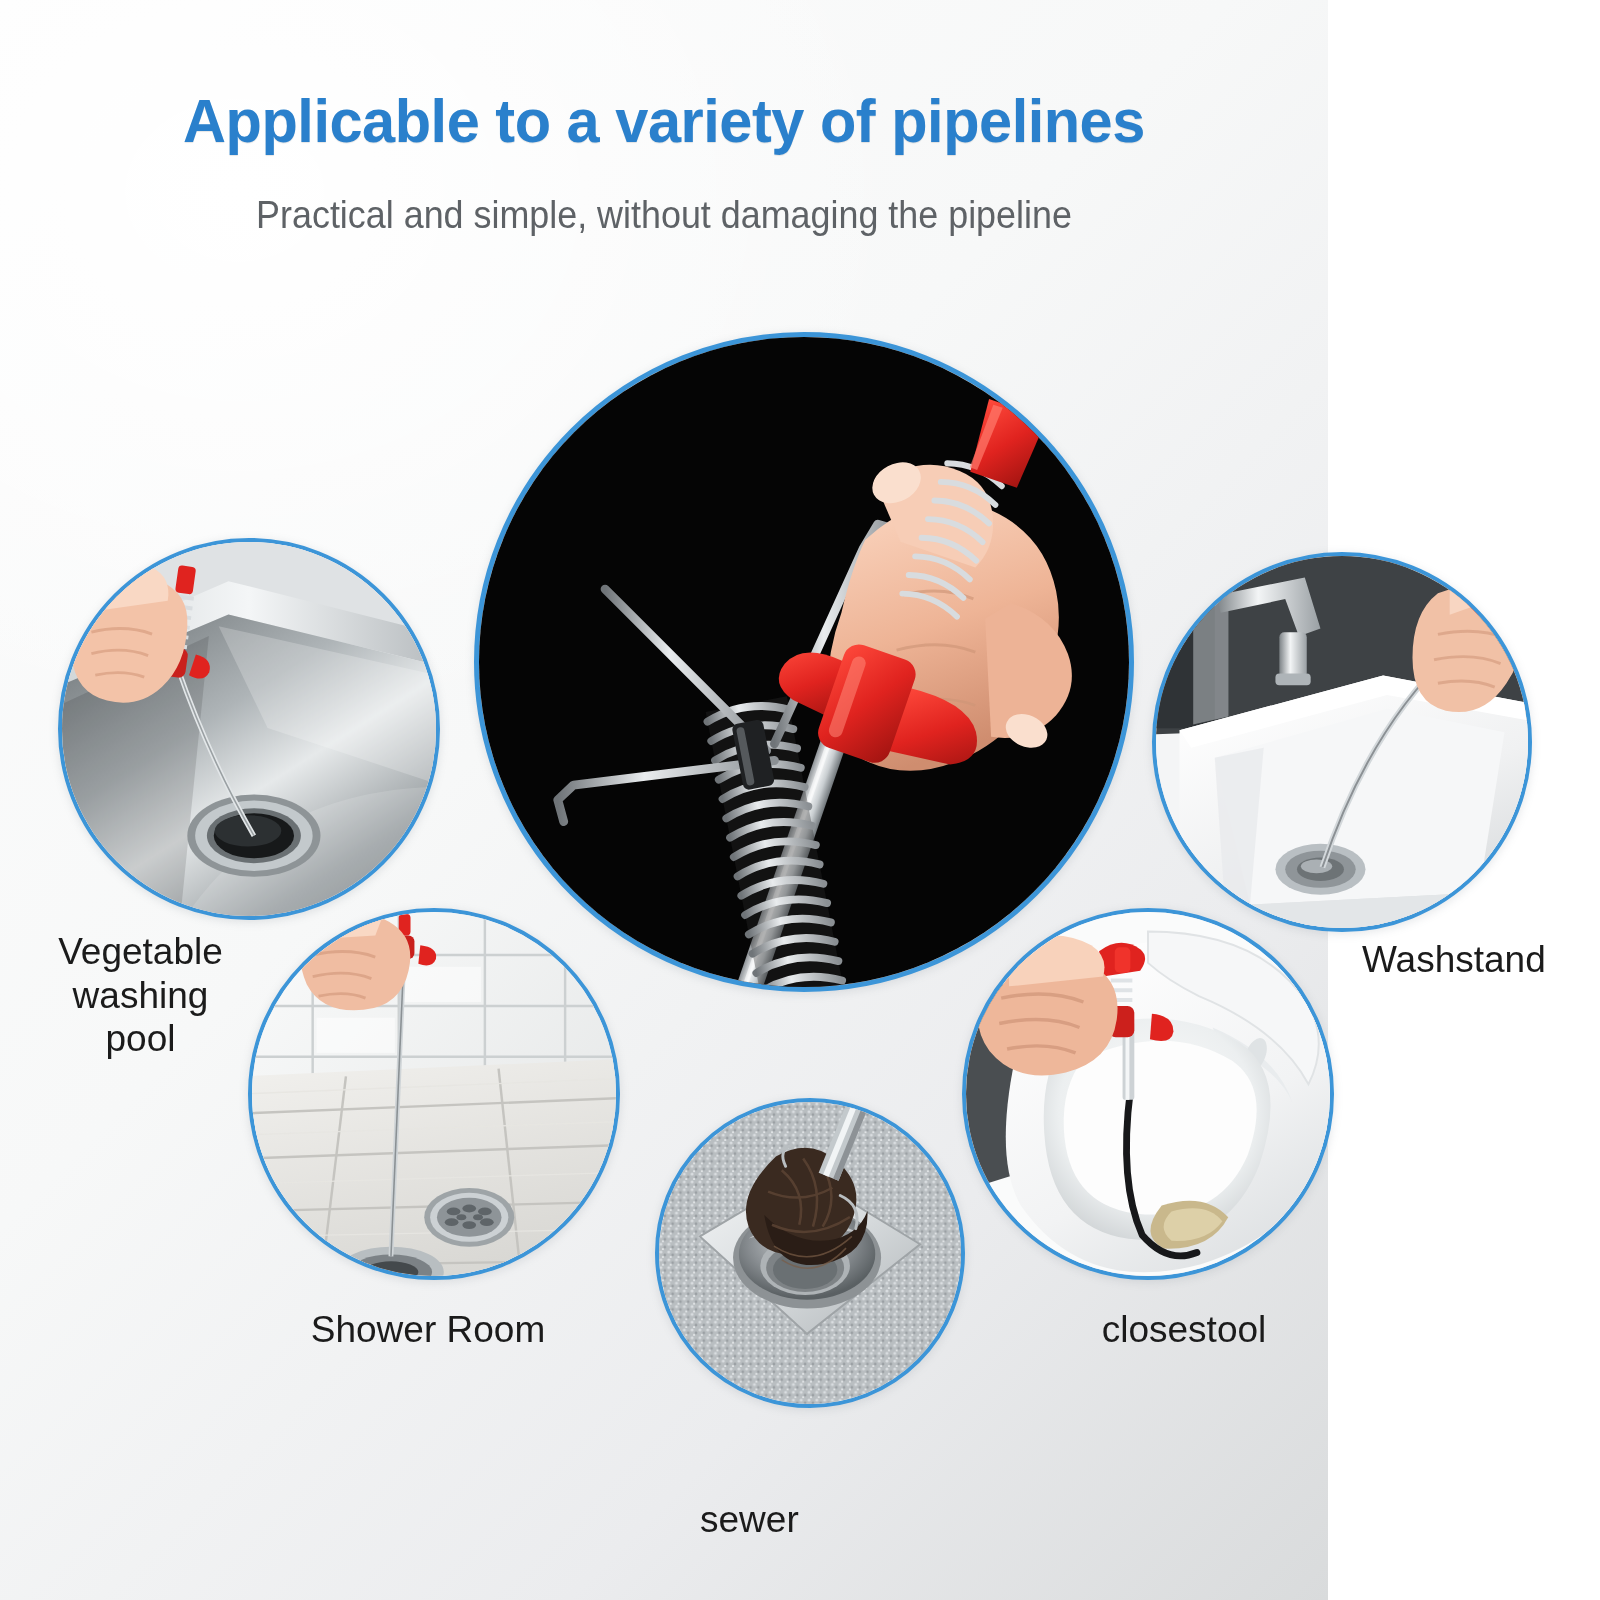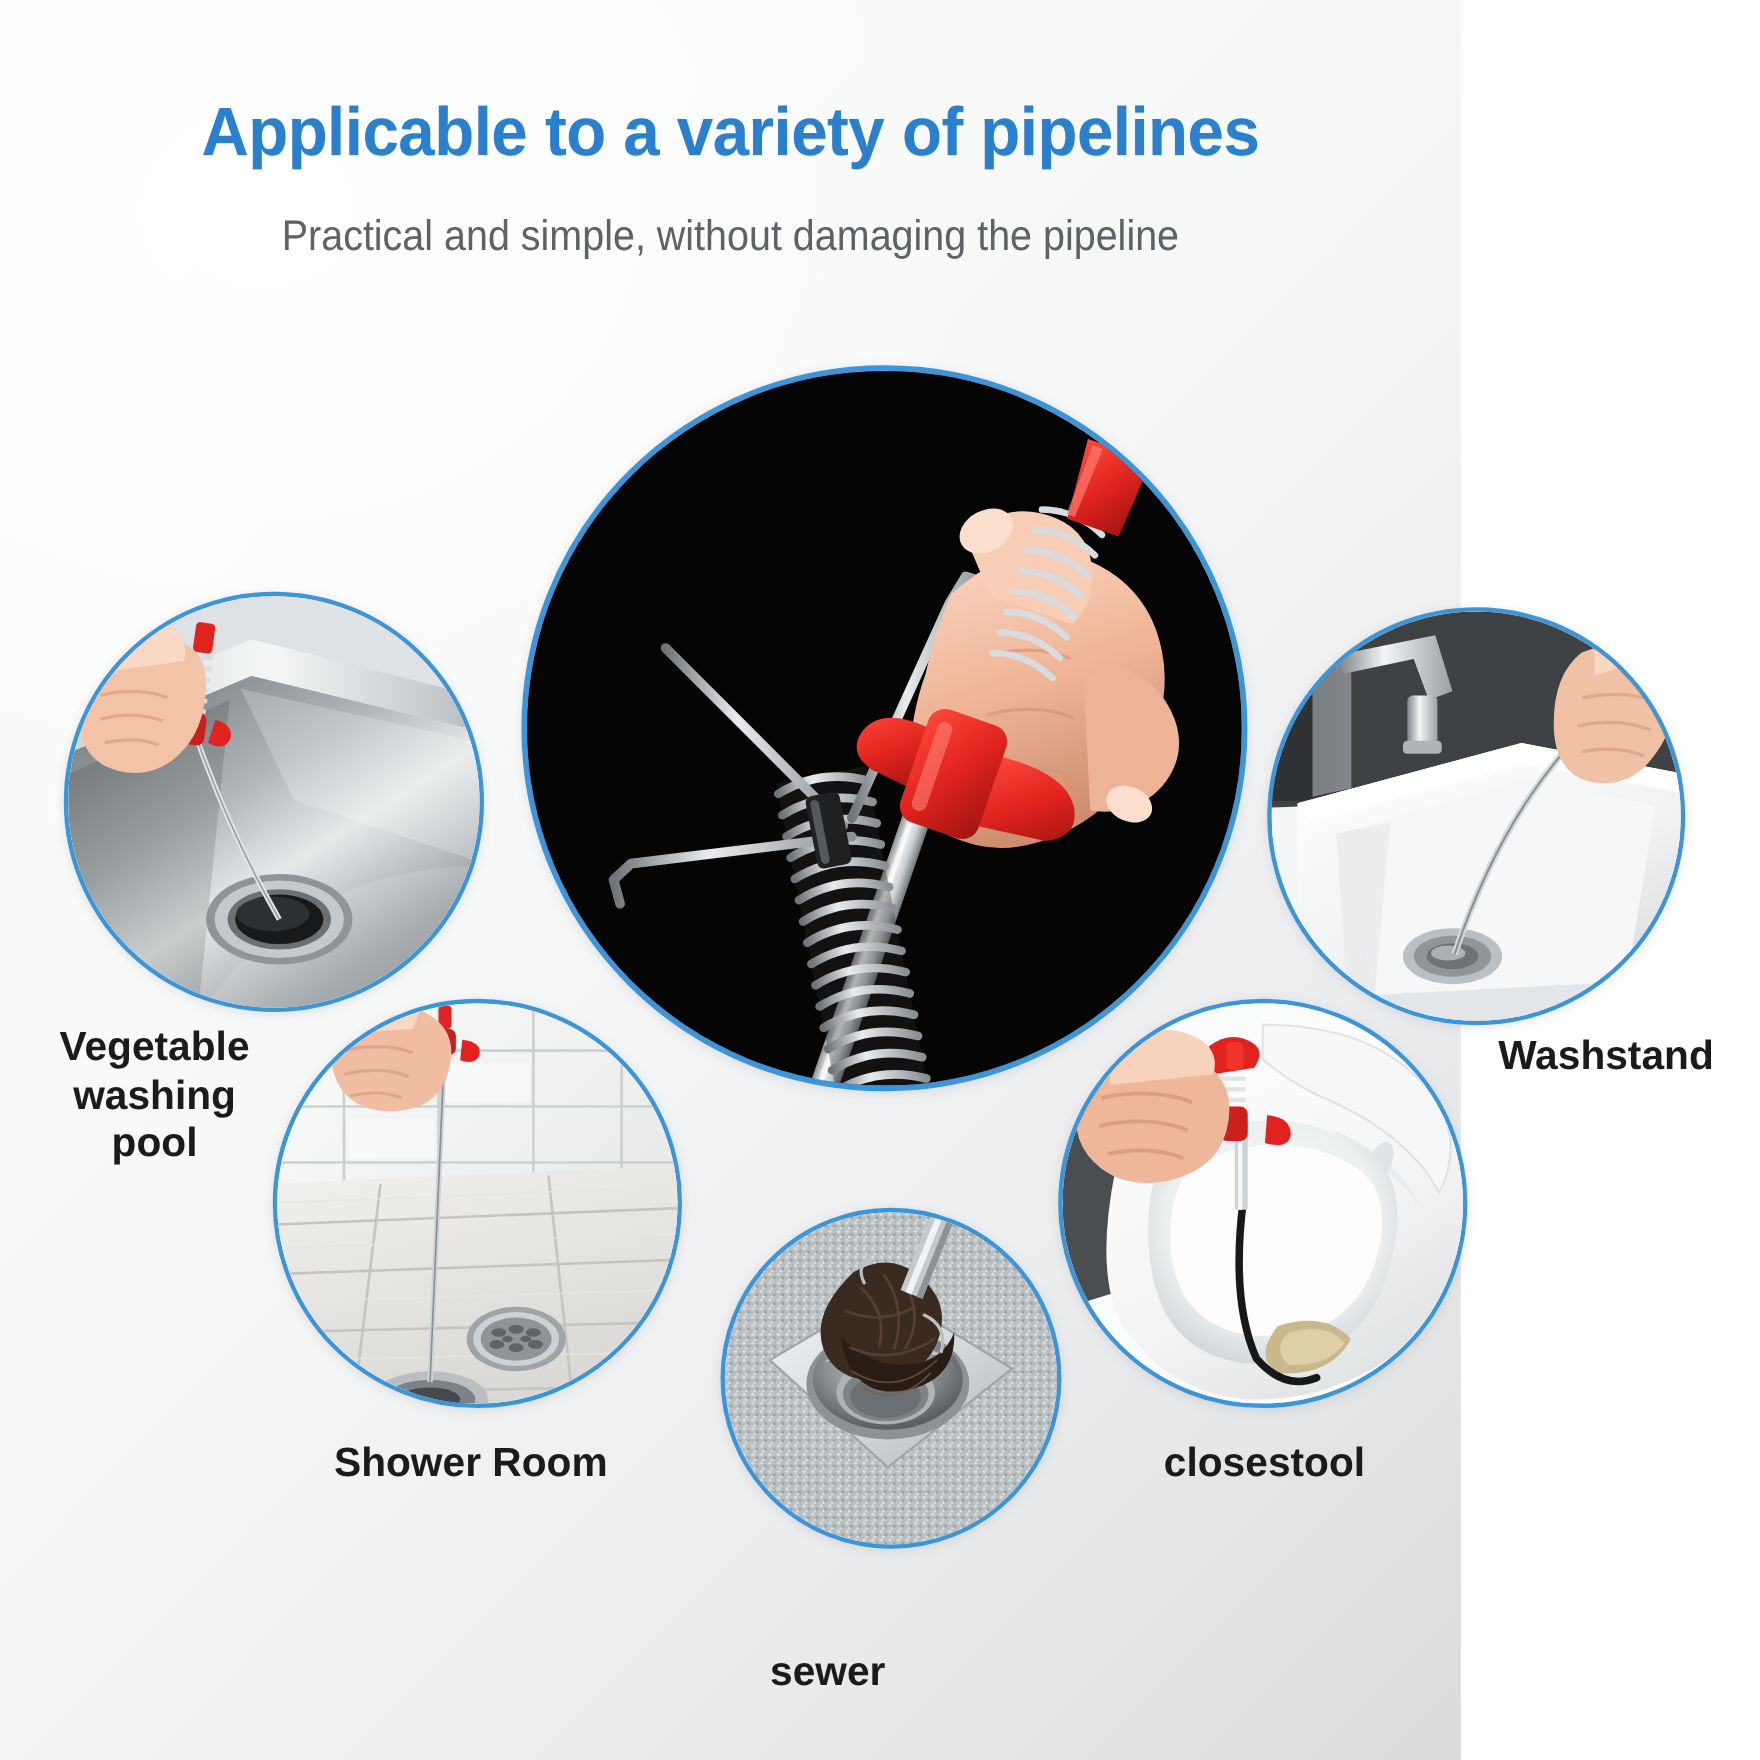--- a/index.html
+++ b/index.html
@@ -50,28 +50,28 @@
   #bubble-washstand{left:1152px;top:552px;width:380px;height:380px;z-index:4;}
   #bubble-shower{left:248px;top:908px;width:372px;height:372px;z-index:5;}
   #bubble-closestool{left:962px;top:908px;width:372px;height:372px;z-index:5;}
   #bubble-sewer{left:655px;top:1098px;width:310px;height:310px;z-index:7;}
 
   
   .caption{
     position:absolute;
     color:#1b1b1b;
     font-size:37px;line-height:1.18;
-    font-weight:700;
+    font-weight:400;
     white-space:pre-line;
     z-index:9;
   }
   #caption-vegetable{left:8px;top:930px;width:265px;text-align:center;}
   #caption-washstand{left:1330px;top:938px;width:266px;text-align:left;margin-left:32px;}
   #caption-shower{left:303px;top:1308px;width:250px;text-align:center;}
-  #caption-closestool{left:1001px;top:1308px;width:240px;text-align:right;}
+  #caption-closestool{left:1064px;top:1308px;width:240px;text-align:center;}
   #caption-sewer{left:700px;top:1498px;width:220px;text-align:left;}
 </style>
 </head>
 <body>
 
 <div id="stage">
 
   <div class="title">Applicable to a variety of pipelines</div>
   <div class="subtitle">Practical and simple, without damaging the pipeline</div>
 

